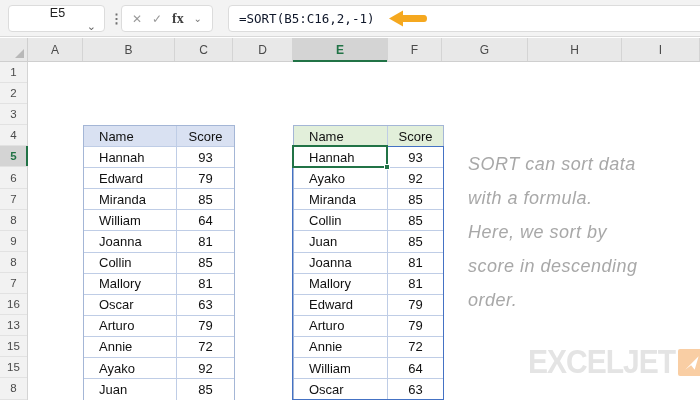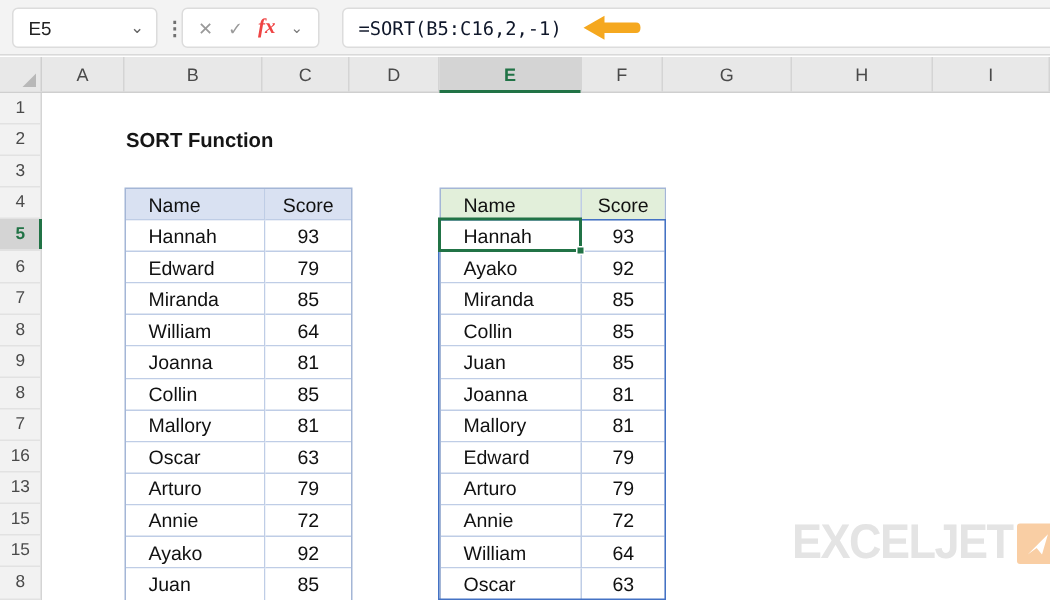--- a/index.html
+++ b/index.html
@@ -6,30 +6,30 @@
   html,body { width:700px; height:400px; }
   body { font-family:"Liberation Sans", sans-serif; background:#fff; overflow:hidden; }
   #app { position:relative; width:700px; height:400px; background:#fff; overflow:hidden; }
 
   
   .formula-bar { position:absolute; left:0; top:0; width:700px; height:37px;
     background:#f3f3f3; border-bottom:1px solid #d9d9d9; }
   .name-box { position:absolute; left:8px; top:5px; width:97px; height:27px;
     background:#fff; border:1px solid #dcdcdc; border-radius:4px;
     display:flex; align-items:center; padding:0 8px 0 10px;
-    font-size:12.5px; color:#222; }
+    font-size:12.5px; color:#222;flex-direction:column; }
   .name-box .chev { margin-left:auto; color:#666; font-size:11px; }
   .vdots { position:absolute; left:110px; top:6px; width:8px; height:25px;
     color:#707070; font-size:13px; display:flex; align-items:center; font-weight:bold; }
   .fx-group { position:absolute; left:121px; top:5px; width:92px; height:27px;
     background:#fff; border:1px solid #dcdcdc; border-radius:4px;
     display:flex; align-items:center; justify-content:space-evenly; }
   .fx-group .btn { color:#9a9a9a; font-size:12px; cursor:default; }
-  .fx-group .fx { font-family:"Liberation Serif", serif; font-style:italic;
-    font-weight:bold; color:#ef4444; font-size:14px; }
+  .fx-group .fx { font-family:"Liberation Serif", serif; 
+    font-weight:bold; color:#404040; font-size:14px; }
   .fx-group .chev { color:#777; font-size:10px; }
   .formula-input { position:absolute; left:228px; top:5px; width:477px; height:27px;
     background:#fff; border:1px solid #dcdcdc; border-radius:4px;
     display:flex; align-items:center; padding-left:10px;
     font-family:"DejaVu Sans Mono", monospace; font-size:12.5px; color:#0f172a; }
   .note-arrow { position:absolute; left:388px; top:9px; }
 
   
   .col-headers { position:absolute; left:0; top:38px; width:700px; height:24px;
     background:#e8e8e8; border-bottom:1px solid #cfcfcf; display:flex; }
@@ -135,21 +135,20 @@
       <div class="row-h">9</div>
       <div class="row-h">8</div>
       <div class="row-h">7</div>
       <div class="row-h">16</div>
       <div class="row-h">13</div>
       <div class="row-h">15</div>
       <div class="row-h">15</div>
       <div class="row-h">8</div>
     </div>
 
-  <div class="sheet-title">SORT Function</div>
 
   <div class="xl-table lt">
       <div class="cell name hdr">Name</div>
       <div class="cell score hdr">Score</div>
       <div class="cell name">Hannah</div>
       <div class="cell score">93</div>
       <div class="cell name">Edward</div>
       <div class="cell score">79</div>
       <div class="cell name">Miranda</div>
       <div class="cell score">85</div>
@@ -199,20 +198,25 @@
       <div class="cell score">64</div>
       <div class="cell name">Oscar</div>
       <div class="cell score">63</div>
     </div>
 
   <div class="spill-border"></div>
   <div class="sel-cell">
     <div class="handle"></div>
   </div>
 
+  <div class="annotation">SORT can sort data
+with a formula.
+Here, we sort by
+score in descending
+order.</div>
 
   <div class="logo">
     <span class="logo-text">EXCELJET</span>
     <span class="logo-badge">
       <svg width="19" height="19" viewBox="0 0 24 24">
         <polygon points="4,21 21,4 16,21 11.5,15.5" fill="#ffffff"></polygon>
       </svg>
     </span>
   </div>
 

